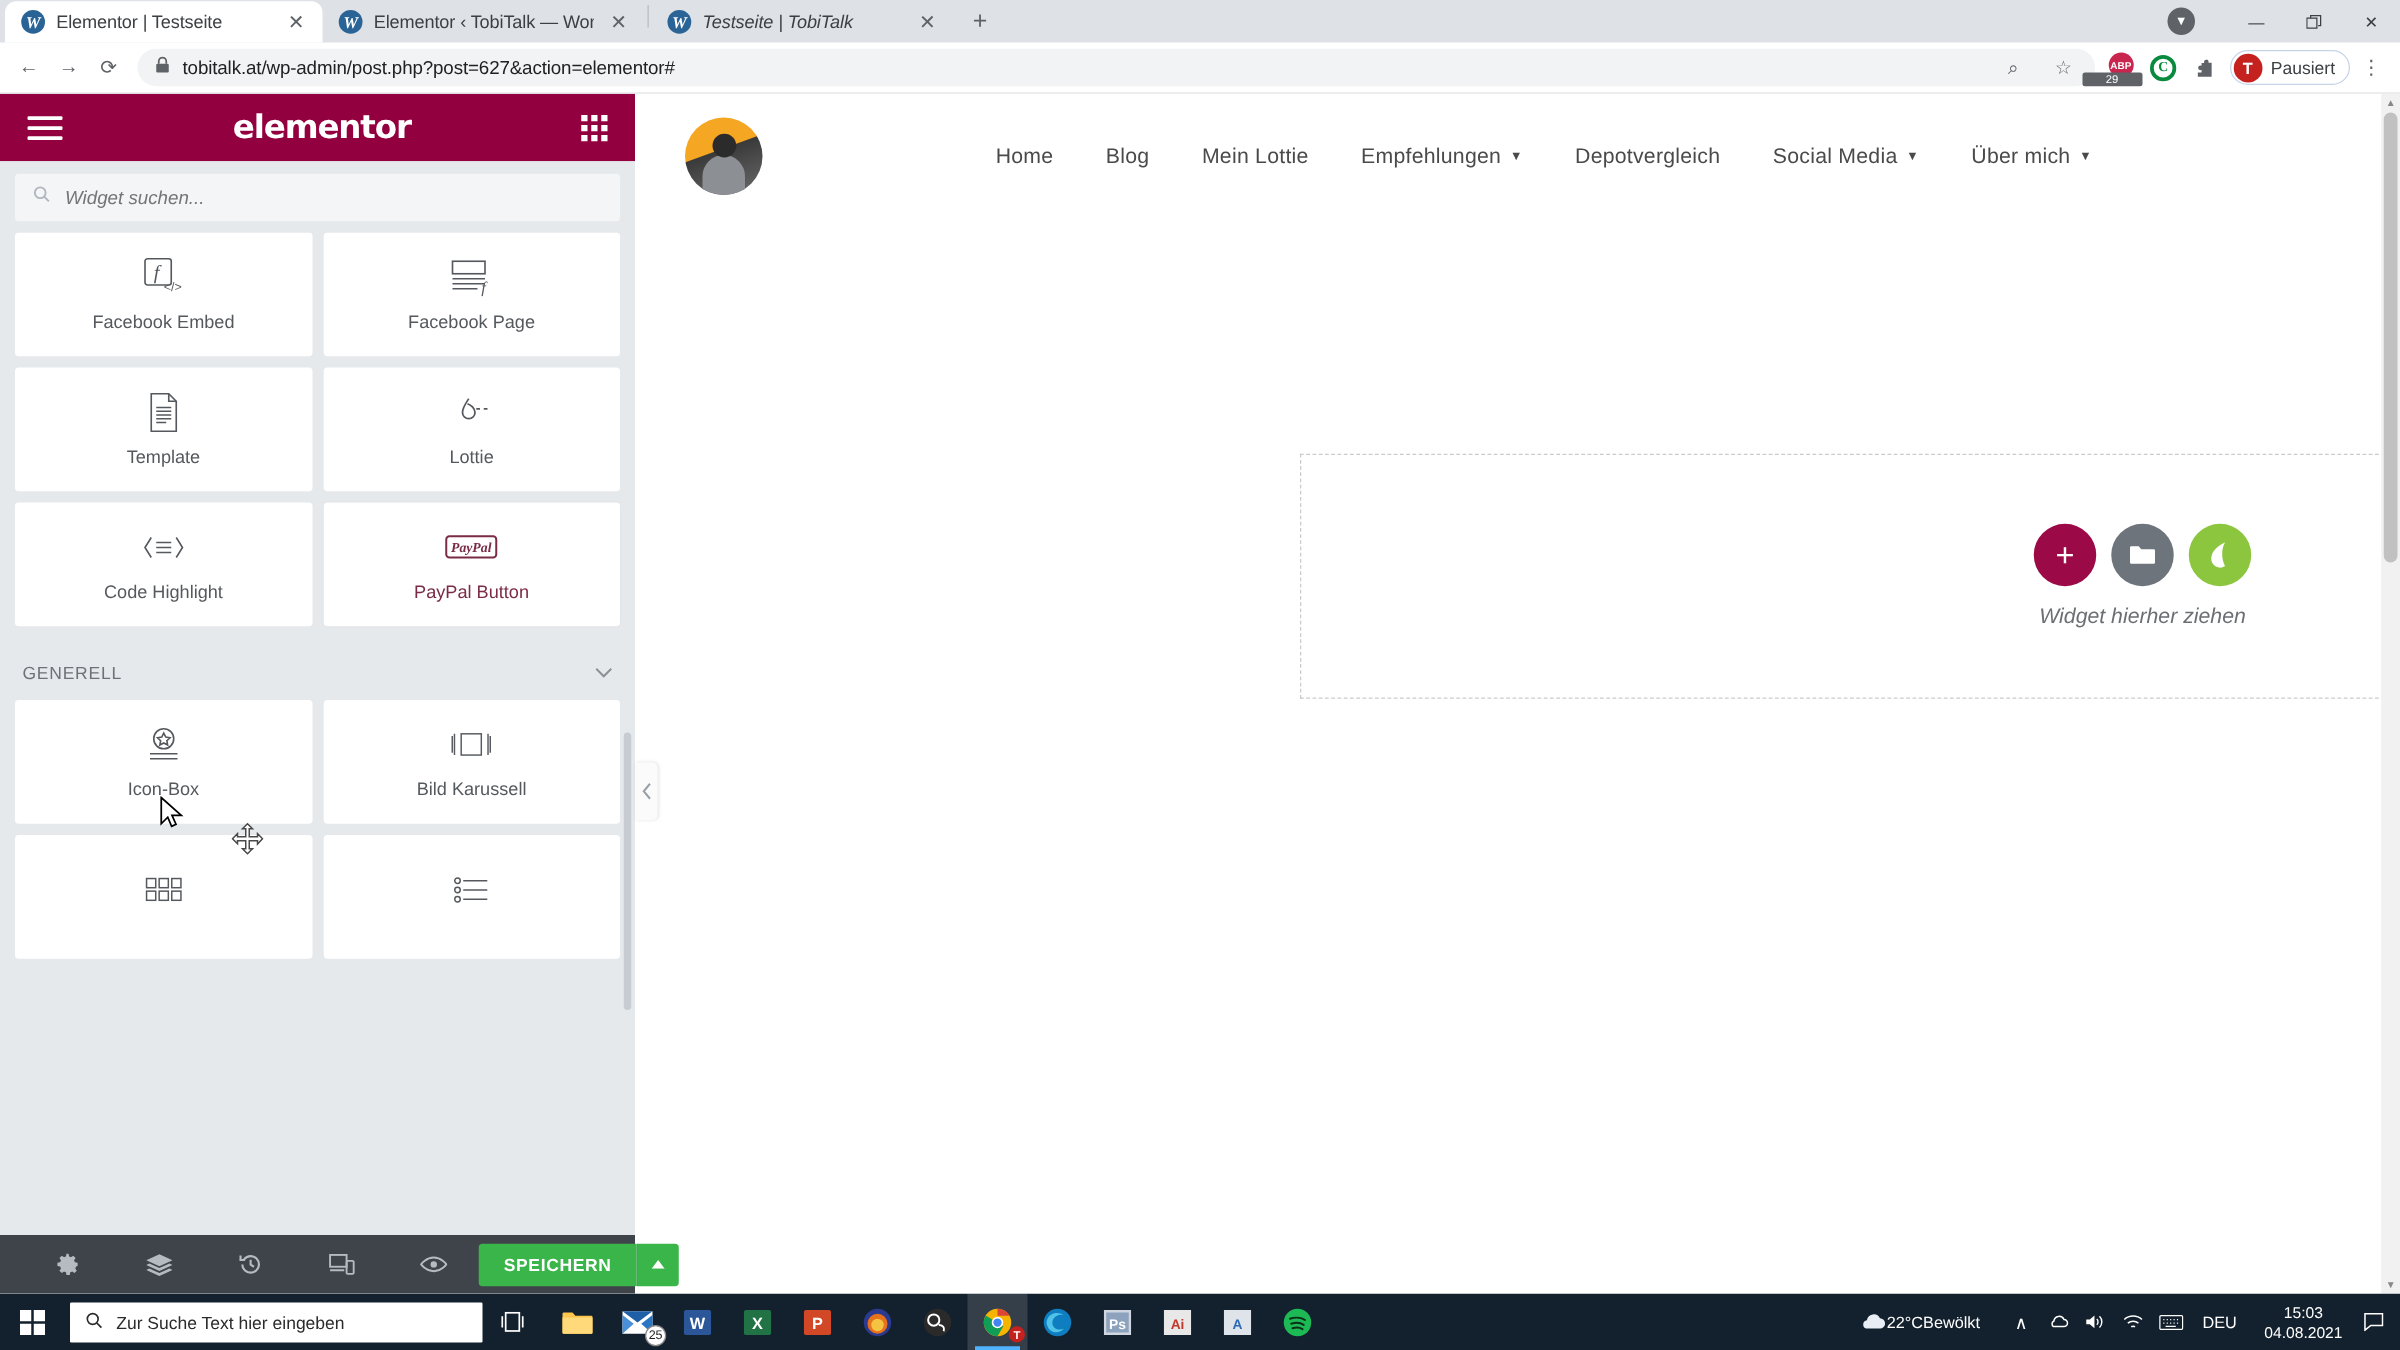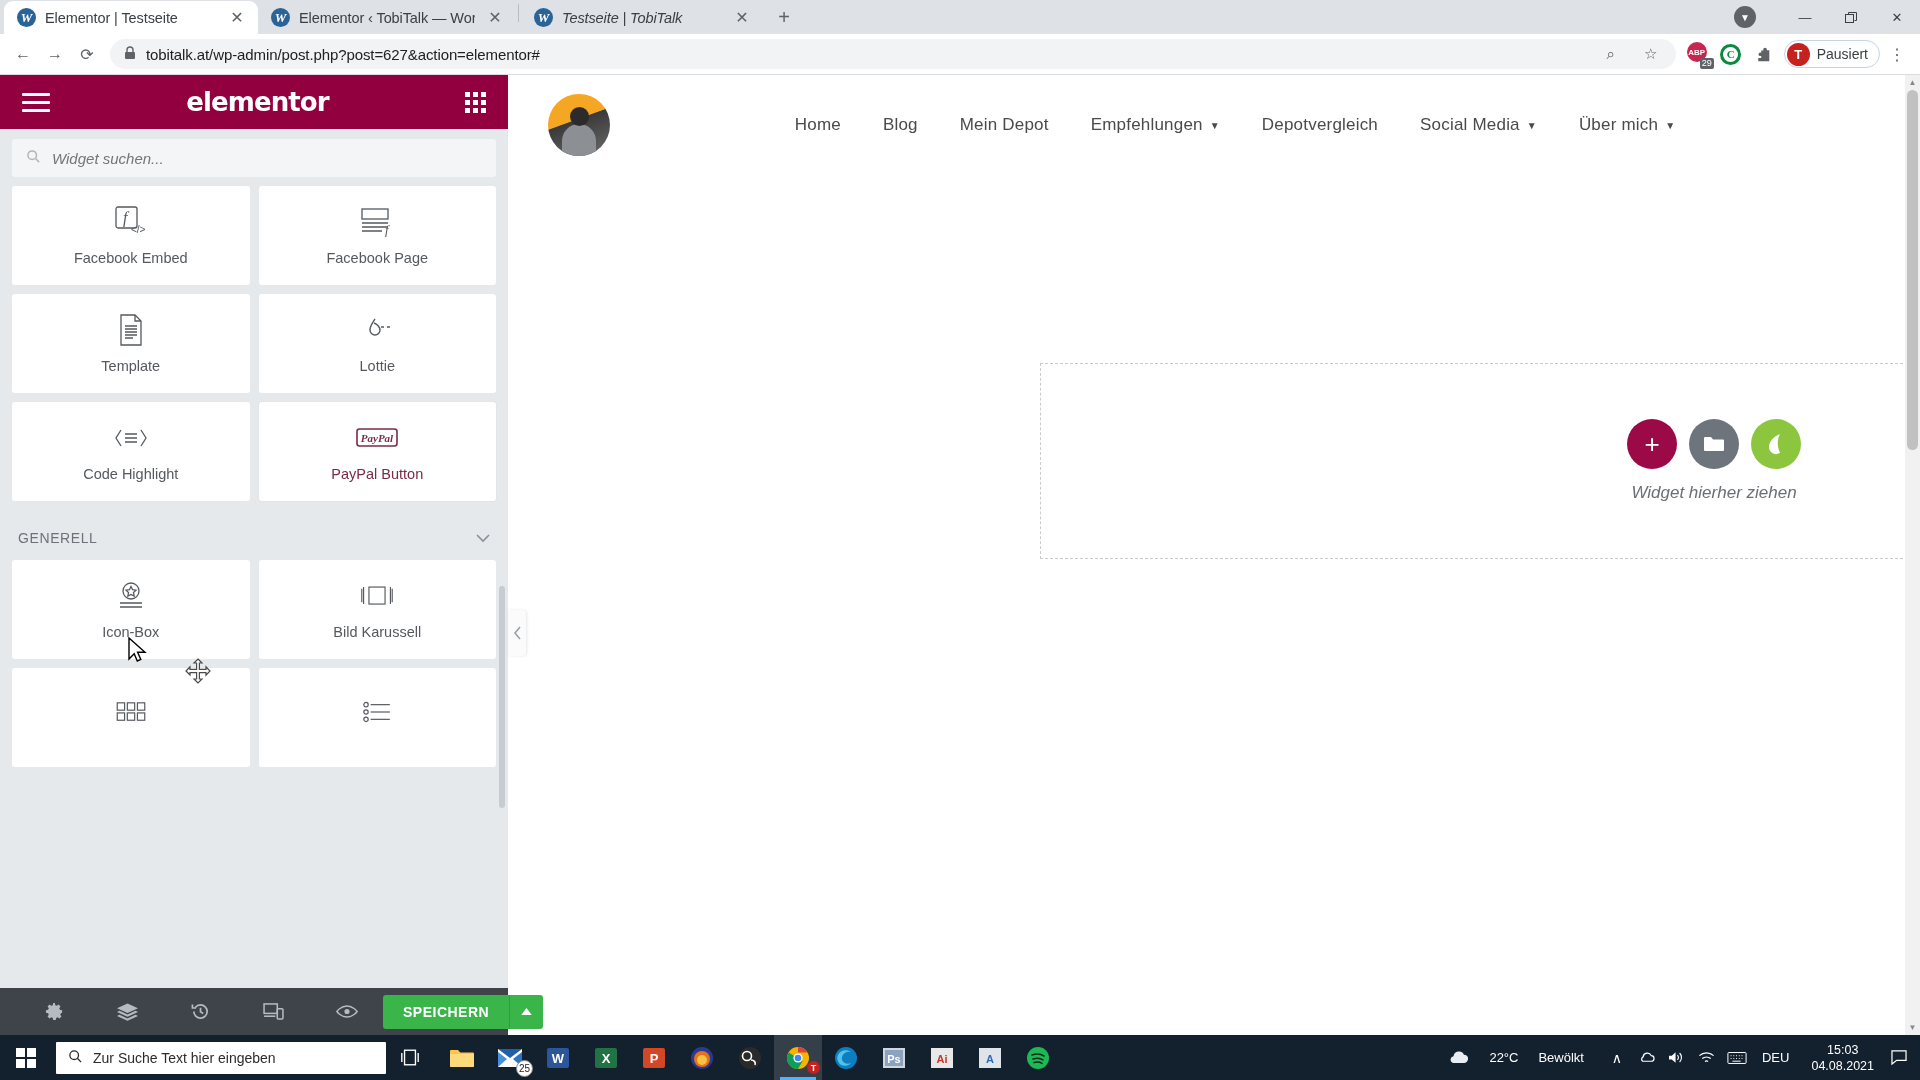--- a/index.html
+++ b/index.html
@@ -85,21 +85,21 @@
   }
   .profile-txt { font-size: 14px; color: #3c4043; }
   .ext-badge { position: relative; width: 26px; height: 26px; }
   .ext-abp {
     width: 20px; height: 20px; border-radius: 50%; background: #c9264f;
     color: #fff; font-size: 8px; font-weight: bold;
     display: flex; align-items: center; justify-content: center; margin: 1px 0 0 1px;
   }
   .ext-count {
     position: absolute; right: -2px; bottom: -2px; background: #5f6368; color: #fff;
-    font-size: 9px; padding: 0 2px; border-radius: 2px; line-height: 11px;
+    font-size: 9px; padding: 0 19px; border-radius: 2px; line-height: 11px;
   }
   .ext-ghost {
     width: 21px; height: 21px; border-radius: 50%;
     border: 3px solid #0a8a3f; display: flex; align-items: center; justify-content: center;
     font-size: 11px; color: #0a8a3f; font-weight: bold; font-family: "Liberation Serif", serif;
   }
 
   
   .page { flex: 1; display: flex; background: #fff; position: relative; overflow: hidden; }
 
@@ -273,21 +273,21 @@
   }
   .tb-app.active { background: rgba(255,255,255,.14); }
   .tb-app.active::after {
     content: ""; position: absolute; bottom: 0; left: 6px; right: 6px; height: 3px;
     background: #4fb3ff;
   }
   .tray {
     margin-left: auto; display: flex; align-items: center; gap: 0; padding-right: 8px;
     font-size: 13px;
   }
-  .tray-weather { display: flex; align-items: center; gap: 20px; margin-right: 18px; }
+  .tray-weather { display: flex; align-items: center; gap: 0; margin-right: 18px; }
   .tray-ico {
     width: 30px; height: 45px; display: flex; align-items: center; justify-content: center;
     color: #fff; font-size: 14px;
   }
   .tray-lang { padding: 0 10px; font-size: 13px; }
   .tray-clock {
     display: flex; flex-direction: column; align-items: center; justify-content: center;
     font-size: 12.5px; line-height: 16px; padding: 0 12px;
   }
   .tray-notify { width: 26px; display: flex; align-items: center; justify-content: center; }
@@ -597,21 +597,21 @@
       <div class="site-header">
         <div class="avatar"></div>
         <div class="site-nav">
           <div class="nav-item">
             <span>Home</span>
           </div>
           <div class="nav-item">
             <span>Blog</span>
           </div>
           <div class="nav-item">
-            <span>Mein Depot</span>
+            <span>Mein Lottie</span>
           </div>
           <div class="nav-item">
             <span>Empfehlungen</span>
             <span class="caret">▼</span>
           </div>
           <div class="nav-item">
             <span>Depotvergleich</span>
           </div>
           <div class="nav-item">
             <span>Social Media</span>

